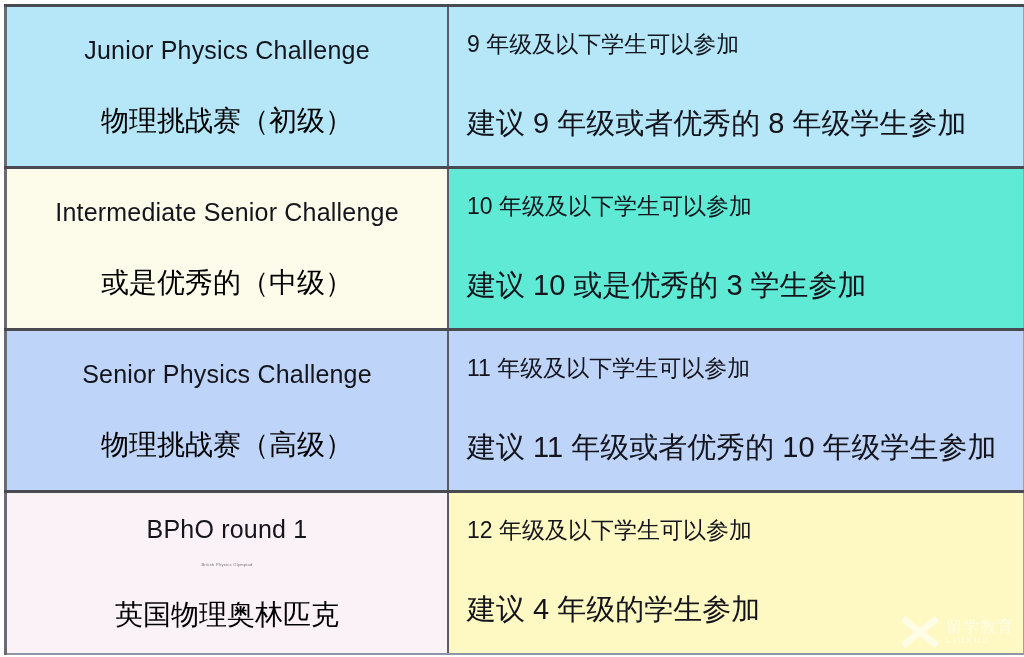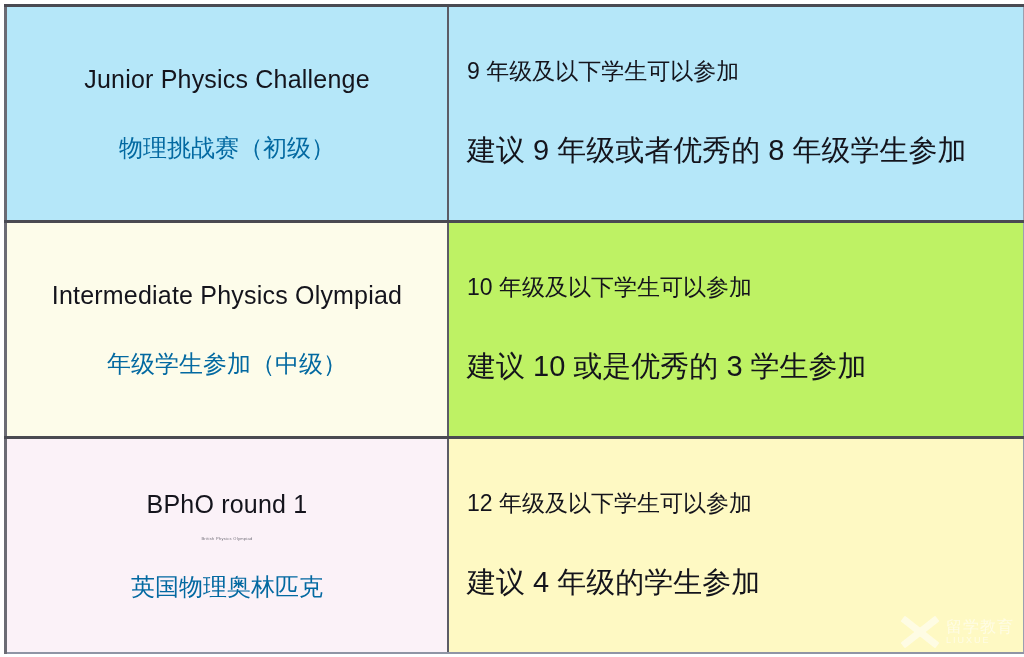--- a/index.html
+++ b/index.html
@@ -76,22 +76,22 @@
   }
 
   .line-en {
     font-size: 25px;
     color: #14141c;
     letter-spacing: 0.2px;
     line-height: 1.15;
     white-space: nowrap;
   }
   .line-cn {
-    font-size: 24px;
-    color: #0369a1;
+    font-size: 28px;
+    color: #000000;
     line-height: 1.15;
     white-space: nowrap;
   }
   .name-cell .line-en { margin-bottom: 40px; }
   .desc-cell .line-top { font-size: 23px; color: #14141c; margin-bottom: 44px; white-space: nowrap; }
   .desc-cell .line-bottom { font-size: 29px; color: #14141c; white-space: nowrap; }
 
   
   .logo-subcaption {
     display: block;
@@ -161,32 +161,46 @@
           <div class="cell-inner">
             <div class="line-top">9 年级及以下学生可以参加</div>
             <div class="line-bottom">建议 9 年级或者优秀的 8 年级学生参加</div>
           </div>
         </td>
       </tr>
 
       <tr class="row-2">
         <td class="col-name name-cell" style="background: rgb(253, 252, 234);">
           <div class="cell-inner">
-            <div class="line-en">Intermediate Physics Olympiad</div>
-            <div class="line-cn">年级学生参加（中级）</div>
-          </div>
-        </td>
-        <td class="col-desc desc-cell" style="background: #bef264;">
+            <div class="line-en">Intermediate Senior Challenge</div>
+            <div class="line-cn">或是优秀的（中级）</div>
+          </div>
+        </td>
+        <td class="col-desc desc-cell" style="background: #5eead4;">
           <div class="cell-inner">
             <div class="line-top">10 年级及以下学生可以参加</div>
             <div class="line-bottom">建议 10 或是优秀的 3 学生参加</div>
           </div>
         </td>
       </tr>
 
+      <tr class="row-3">
+        <td class="col-name name-cell" style="background: rgb(190, 212, 248);">
+          <div class="cell-inner">
+            <div class="line-en">Senior Physics Challenge</div>
+            <div class="line-cn">物理挑战赛（高级）</div>
+          </div>
+        </td>
+        <td class="col-desc desc-cell" style="background: rgb(190, 212, 248);">
+          <div class="cell-inner">
+            <div class="line-top">11 年级及以下学生可以参加</div>
+            <div class="line-bottom">建议 11 年级或者优秀的 10 年级学生参加</div>
+          </div>
+        </td>
+      </tr>
 
       <tr class="row-4">
         <td class="col-name name-cell" style="background: rgb(251, 242, 248);">
           <div class="cell-inner">
             <div class="bpho-block">
               <div class="line-en" style="margin-bottom:0">BPhO round 1</div>
               <div class="logo-subcaption">British Physics Olympiad</div>
             </div>
             <div class="line-cn">英国物理奥林匹克</div>
           </div>

